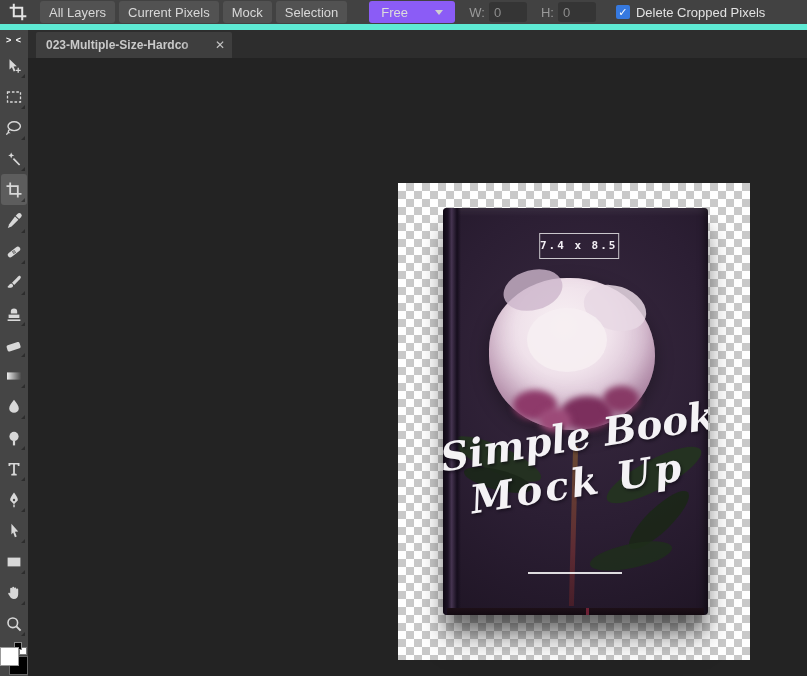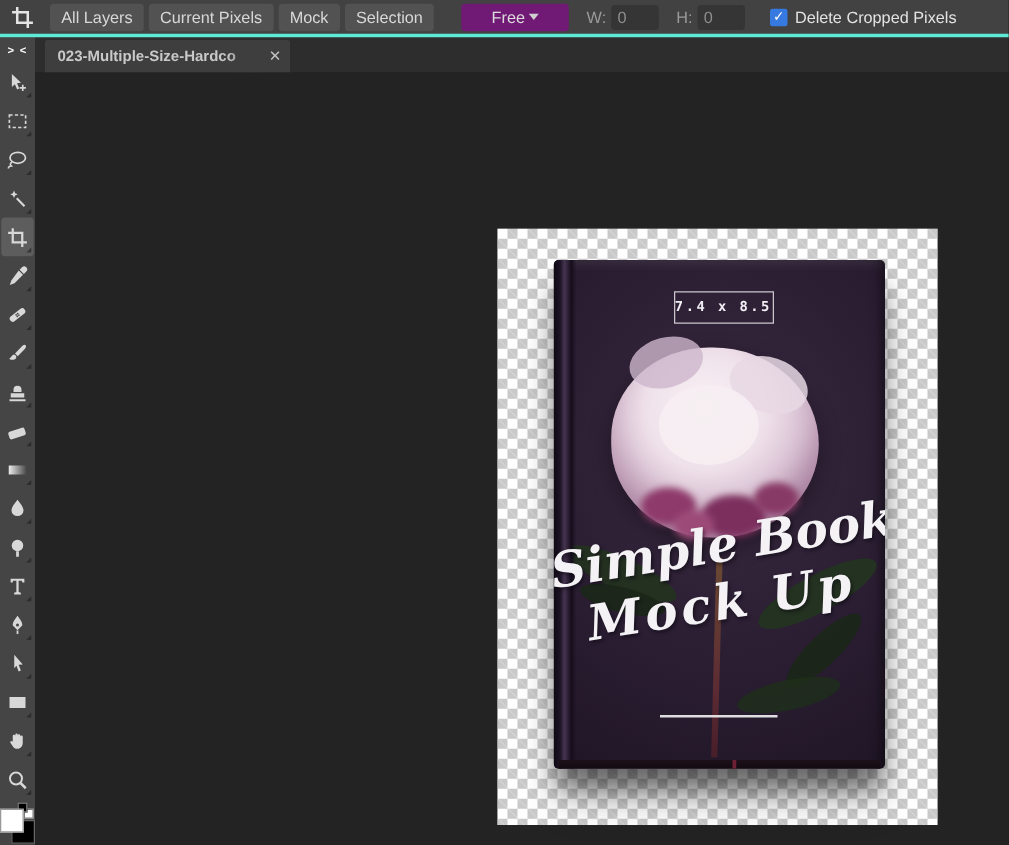--- a/index.html
+++ b/index.html
@@ -2,29 +2,29 @@
 <html><head>
 <meta charset="utf-8">
 <style>
   * { margin:0; padding:0; box-sizing:border-box; }
   html,body { width:807px; height:676px; overflow:hidden; background:#232323;
               font-family:"Liberation Sans", sans-serif; }
   .app { width:807px; height:676px; display:flex; flex-direction:column; }
 
   
   .topbar { height:30px; background:#424242; display:flex; align-items:center;
-            flex:none; border-bottom:3px solid #5eead4; }
+            flex:none; border-bottom:6px solid #5eead4; }
   .topbar .toolicon { width:20px; height:20px; margin:0 12px 0 8px; flex:none; position:relative; }
   .topbar .toolicon svg { width:20px; height:20px; }
   .tbtn { background:#525252; border:none; border-radius:3px; color:#d8d8d8;
           font-family:"Liberation Sans",sans-serif; font-size:13px; padding:4px 9px;
           margin-right:4px; cursor:pointer; line-height:1; height:22px; }
-  .select { background:#701a75; border-radius:3px; color:#dcdcdc; font-size:13px;
+  .select { background:#8b5cf6; border-radius:3px; color:#dcdcdc; font-size:13px;
             height:22px; width:86px; margin-left:18px; display:flex; align-items:center;
-            padding:0 24px; cursor:pointer; }
+            padding:0 12px; cursor:pointer; }
   .select .sel-label { flex:1; }
   .chev { width:0; height:0; border-left:4px solid transparent; border-right:4px solid transparent;
           border-top:5px solid #cfcfcf; }
   .flabel { color:#9a9a9a; font-size:13px; margin-left:14px; margin-right:4px; }
   .field { width:38px; height:20px; background:#353535; border:none; border-radius:3px;
            color:#8d8d8d; font-size:13px; padding:0 5px; font-family:"Liberation Sans",sans-serif; }
   .cbwrap { display:flex; align-items:center; margin-left:20px; cursor:pointer; }
   .cbox { width:14px; height:14px; background:#3679e0; border-radius:2px; color:#fff;
           font-size:11px; line-height:14px; text-align:center; margin-right:6px; }
   .cblabel { color:#e2e2e2; font-size:13px; }

